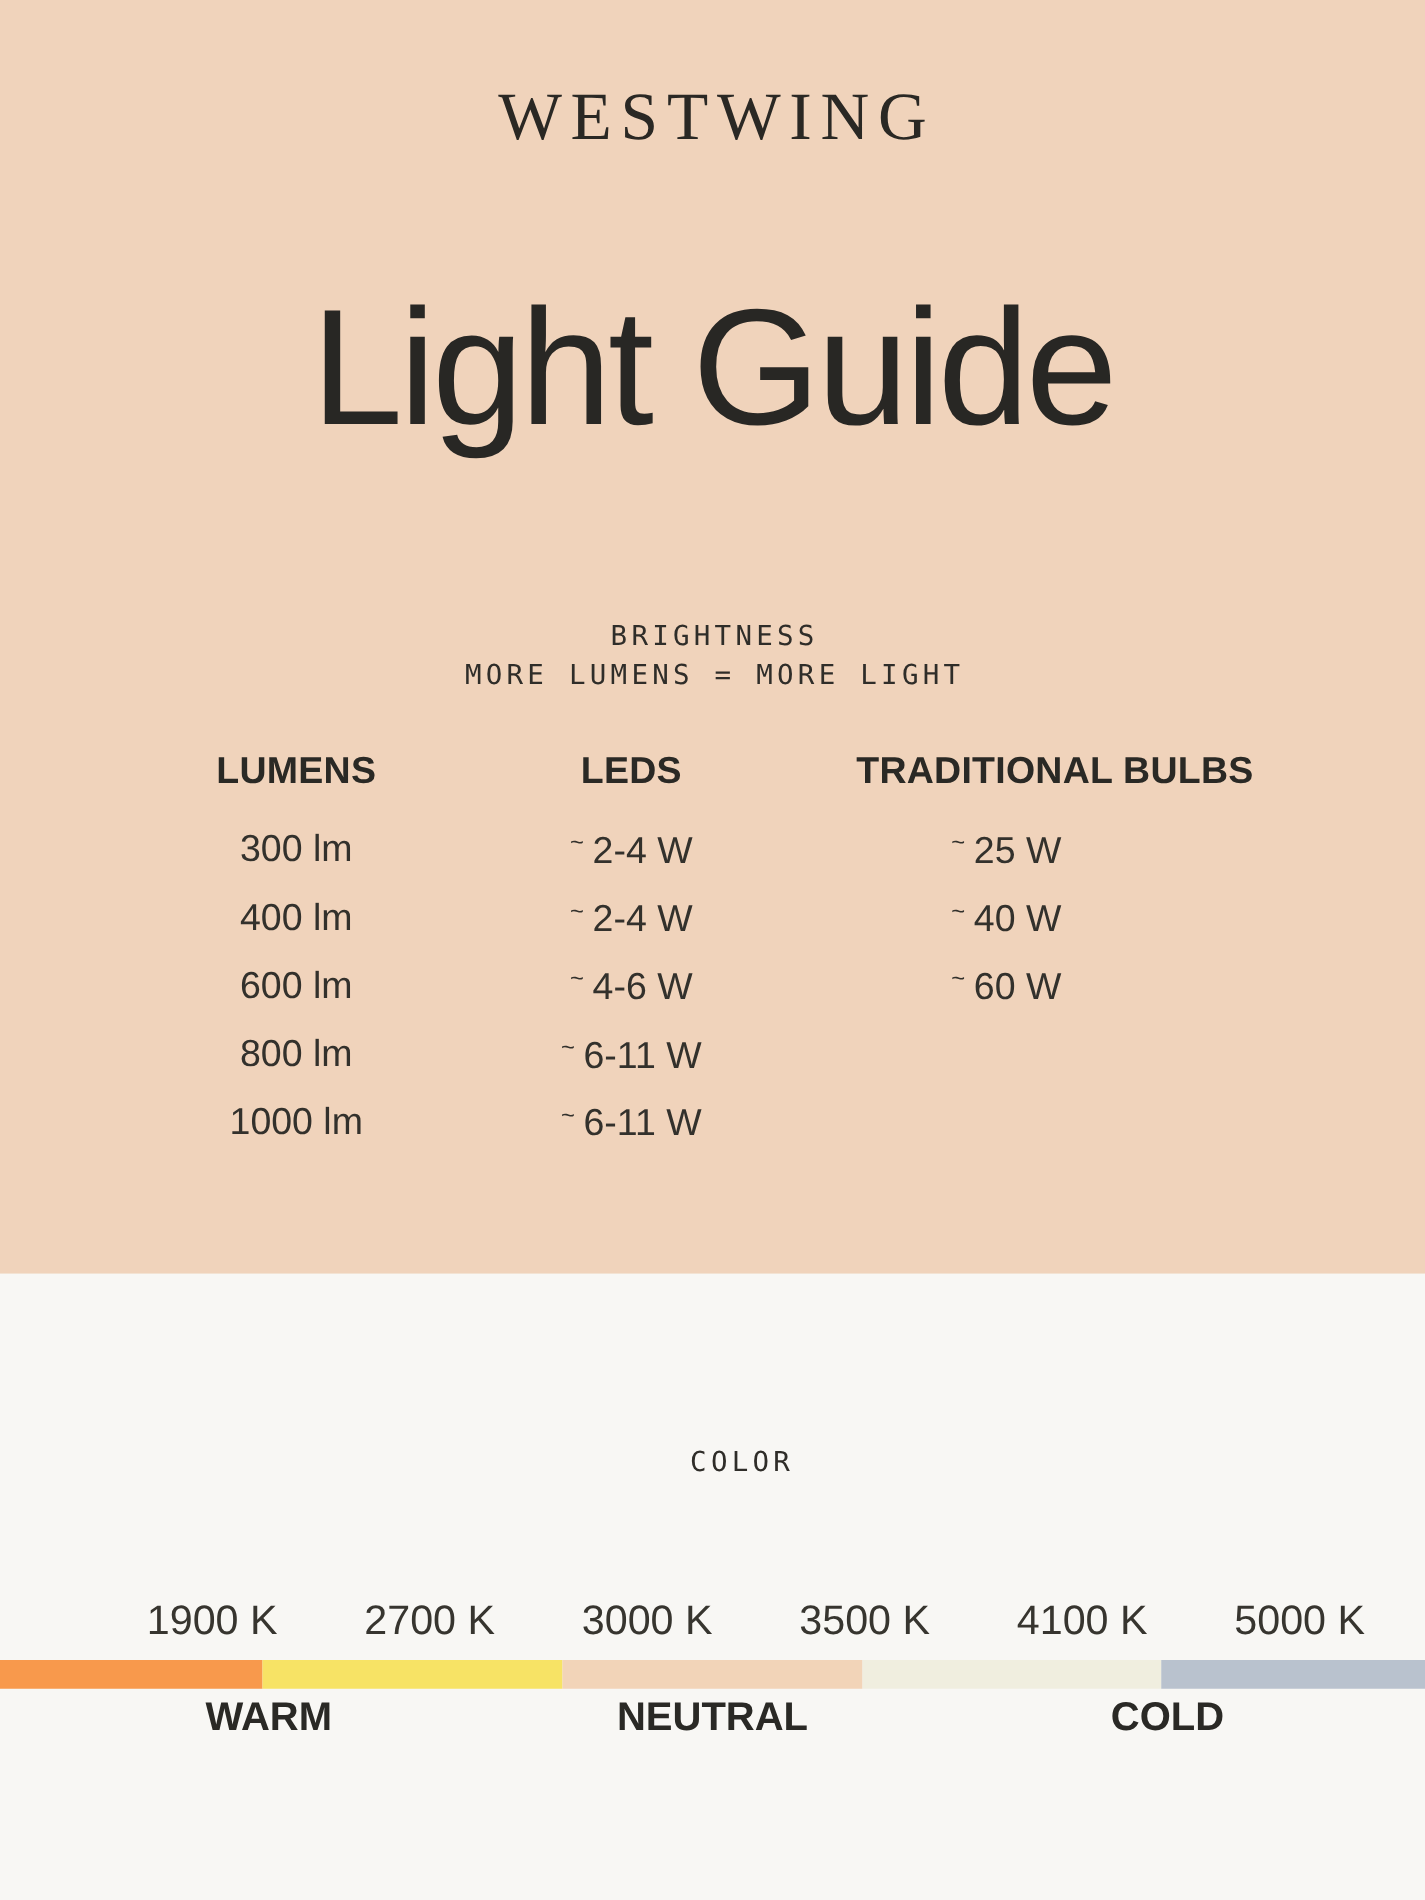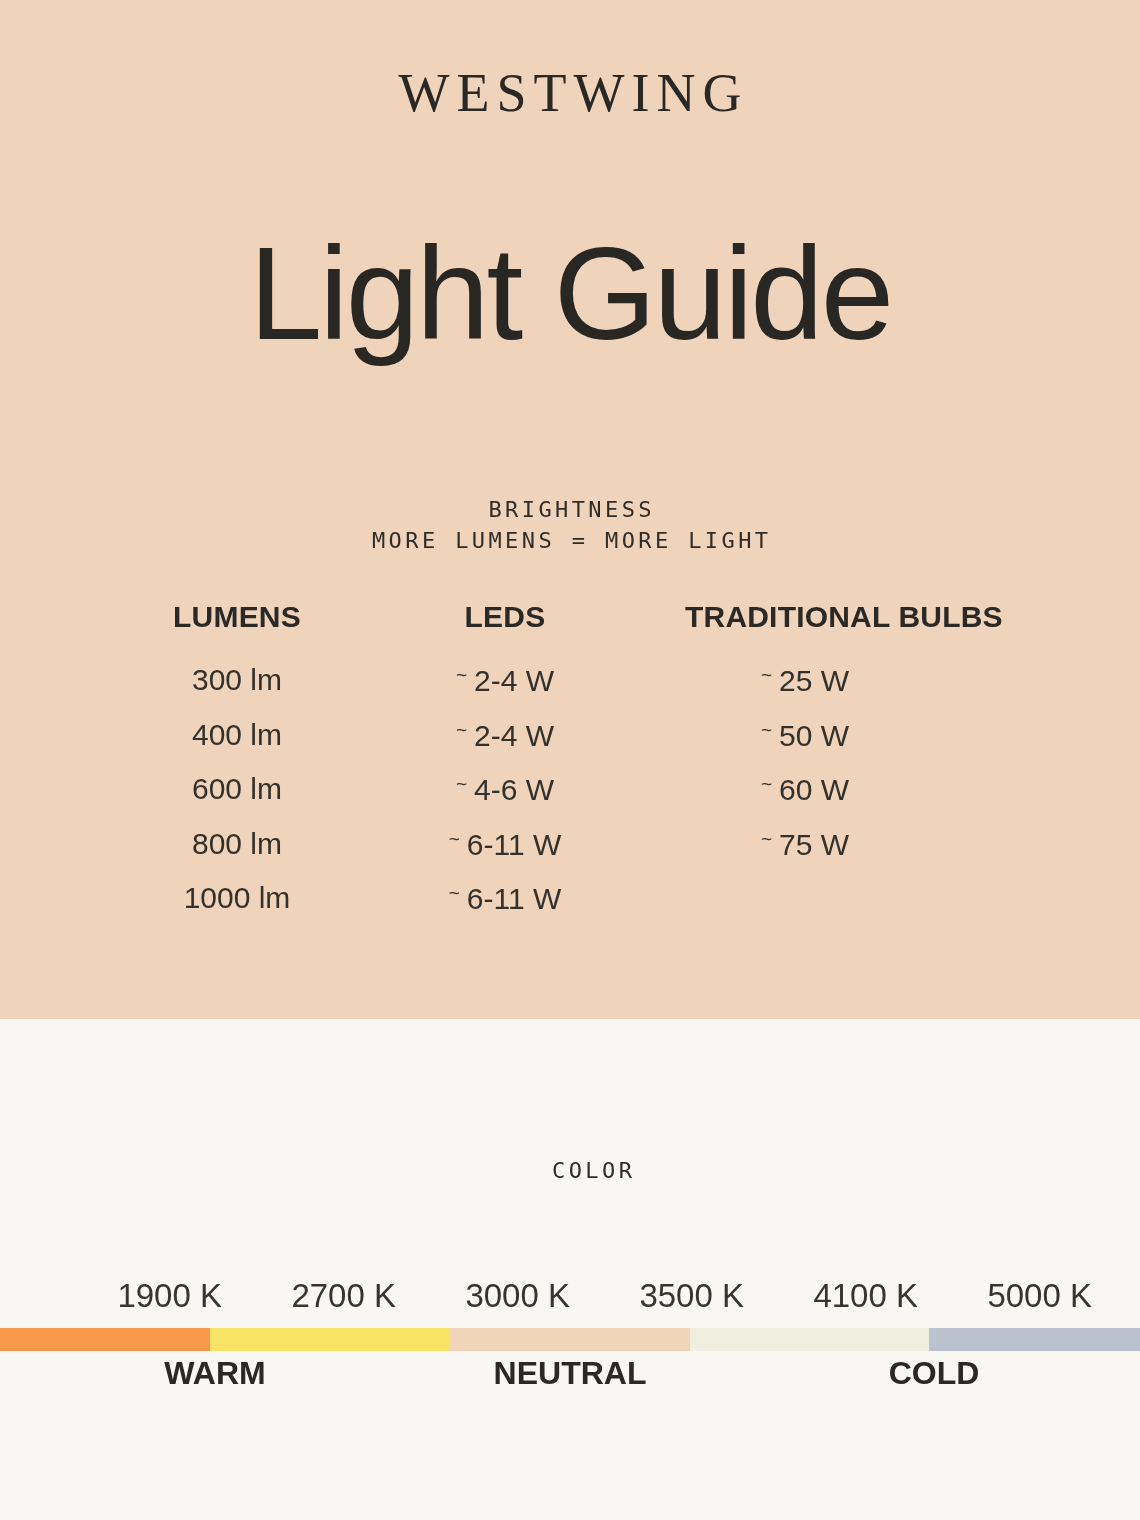--- a/index.html
+++ b/index.html
@@ -104,23 +104,22 @@
       <div class="td"><span class="tilde">~</span><span>2-4 W</span></div>
       <div class="td"><span class="tilde">~</span><span>2-4 W</span></div>
       <div class="td"><span class="tilde">~</span><span>4-6 W</span></div>
       <div class="td"><span class="tilde">~</span><span>6-11 W</span></div>
       <div class="td"><span class="tilde">~</span><span>6-11 W</span></div>
     </div>
 
     <div class="col col-bulbs">
       <div class="th">TRADITIONAL BULBS</div>
       <div class="td"><span class="tilde">~</span><span>25 W</span></div>
-      <div class="td"><span class="tilde">~</span><span>50 W</span></div>
+      <div class="td"><span class="tilde">~</span><span>40 W</span></div>
       <div class="td"><span class="tilde">~</span><span>60 W</span></div>
-      <div class="td"><span class="tilde">~</span><span>75 W</span></div>
     </div>
 
   </section>
 
   <section class="section-bottom" style="background: rgb(248, 247, 244);">
 
     <div class="mono-block color-heading">
       <div>COLOR</div>
     </div>
 

